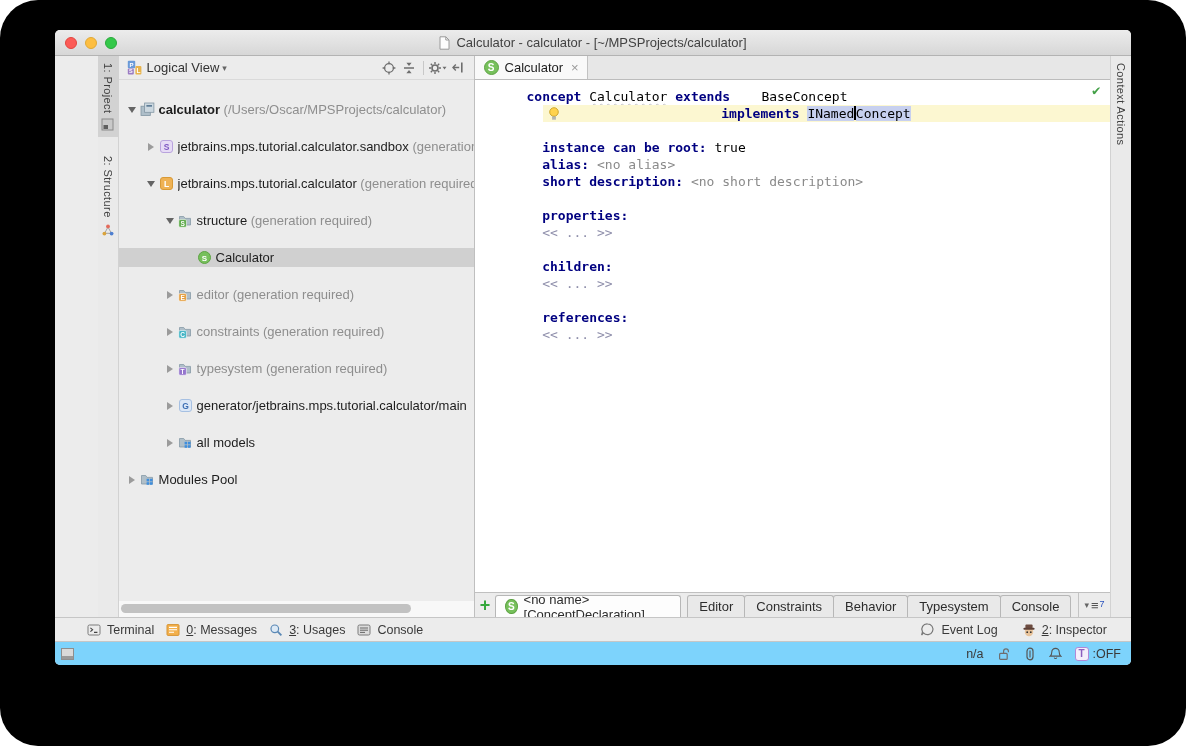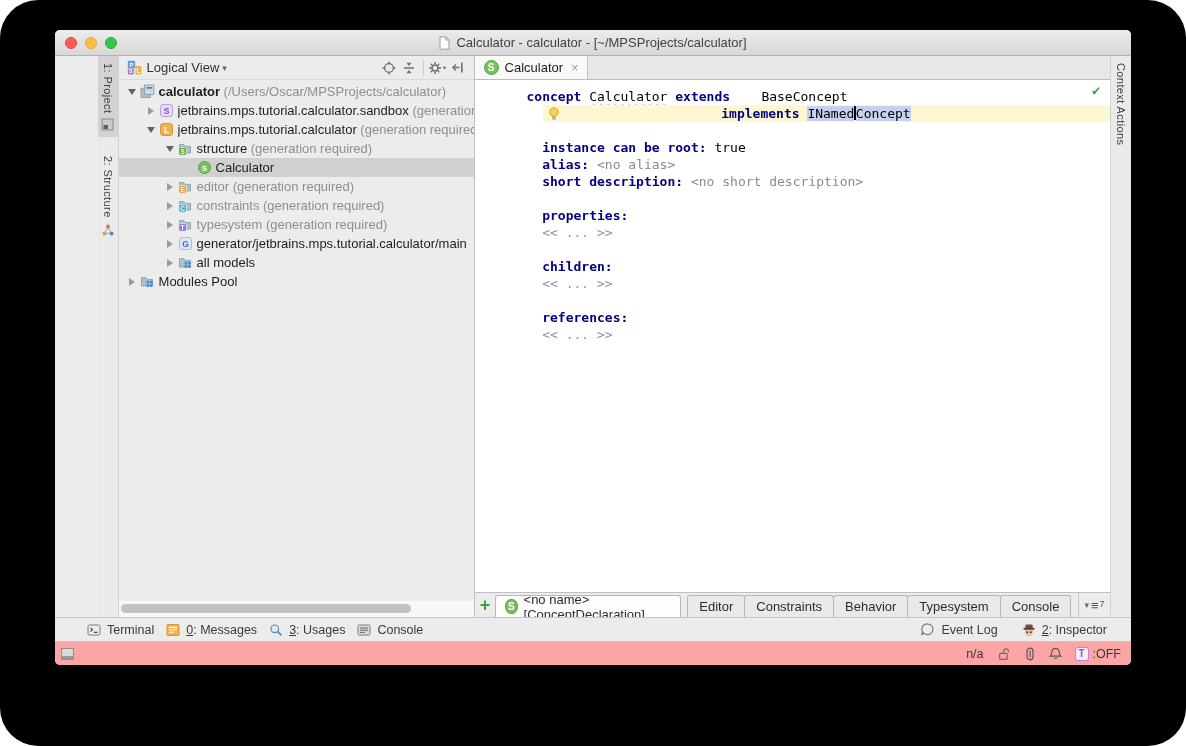--- a/index.html
+++ b/index.html
@@ -28,21 +28,21 @@
 
   
   .project-panel{width:356px;flex:0 0 356px;border-right:1px solid #bfbfbf;box-sizing:border-box;display:flex;flex-direction:column;background:#ececec;min-height:0;}
   .panel-toolbar{height:23px;flex:0 0 23px;display:flex;align-items:center;padding:0 6px 0 8px;border-bottom:1px solid #dadada;font-size:13px;color:#333;}
   .view-label{margin:0 3px 0 5px;}
   .dd-arrow{font-size:9px;color:#666;}
   .tb-spacer{flex:1;}
   .tb-icon{display:inline-flex;align-items:center;justify-content:center;width:20px;height:18px;}
   .tb-sep{width:1px;height:14px;background:#c8c8c8;margin:0 4px;}
   .tree{flex:1 1 auto;overflow:hidden;padding-top:2px;}
-  .trow{display:flex;align-items:center;height:19px;font-size:13px;white-space:nowrap;color:#1d1d1d;}
+  .trow{display:flex;align-items:center;height:19px;font-size:13px;white-space:nowrap;color:#1d1d1d;margin-top:18px;}
   .trow.sel{background:#d0d0d0;}
   .indent{flex:0 0 auto;display:inline-block;}
   .arrow{flex:0 0 13px;width:13px;display:inline-flex;align-items:center;justify-content:center;}
   .arrow.exp::before{content:"";width:0;height:0;border-left:4.5px solid transparent;border-right:4.5px solid transparent;border-top:6px solid #646464;}
   .arrow.col::before{content:"";width:0;height:0;border-top:4.5px solid transparent;border-bottom:4.5px solid transparent;border-left:6px solid #9b9b9b;}
   .ticon{flex:0 0 15px;width:15px;height:15px;margin:0 4px 0 1px;display:inline-flex;}
   .tlabelwrap{overflow:hidden;}
   .tlabelwrap.wavy{text-decoration:underline;text-decoration-style:wavy;text-decoration-color:#eebb00;text-underline-offset:3px;text-decoration-thickness:1px;}
   .tlabel.bold{font-weight:bold;}
   .tlabel.dim{color:#8e8e8e;}
@@ -79,21 +79,21 @@
   .tablist{display:flex;align-items:center;margin-left:7px;padding:0 5px;border-left:1px solid #c4c4c4;color:#555;}
   .burger{font-size:13px;margin-left:2px;}
   .count{font-size:9px;color:#2a52be;margin-left:1px;align-self:flex-start;margin-top:6px;}
 
   
   .toolbtns{height:24px;flex:0 0 24px;background:#ececec;border-top:1px solid #c6c6c6;display:flex;align-items:center;box-sizing:border-box;font-size:12.5px;color:#3a3a3a;padding:0 24px 0 32px;}
   .tb-left{display:flex;gap:12px;}
   .tb-right{margin-left:auto;display:flex;gap:24px;}
   .twb{display:flex;align-items:center;gap:6px;}
   .twb u{text-decoration:underline;}
-  .statusbar{height:24px;flex:0 0 24px;background:#fca5a5;border-top:1px solid #c6c6c6;display:flex;align-items:center;box-sizing:border-box;font-size:12.5px;color:#3a3a3a;padding:0 10px 0 6px;text-align:right;}
+  .statusbar{height:24px;flex:0 0 24px;background:#7dd3fc;border-top:1px solid #c6c6c6;display:flex;align-items:center;box-sizing:border-box;font-size:12.5px;color:#3a3a3a;padding:0 10px 0 6px;text-align:right;}
   .sq{width:13px;height:12px;border:1px solid #8e8e8e;background:linear-gradient(to top,#9a9a9a 3px,#d9d9d9 3px);box-sizing:border-box;}
   .sb-spacer{flex:1;}
   .sb-right{display:flex;align-items:center;gap:13px;}
   .tbox{width:14px;height:14px;border:1px solid #b089d8;border-radius:3px;color:#8b5fc0;font-size:10px;font-weight:bold;display:inline-flex;align-items:center;justify-content:center;box-sizing:border-box;background:#f4eefb;}
   .toff{margin-left:-9px;}
   .vicon{display:inline-flex;align-items:center;justify-content:center;}
 </style>
 </head>
 <body>
 

